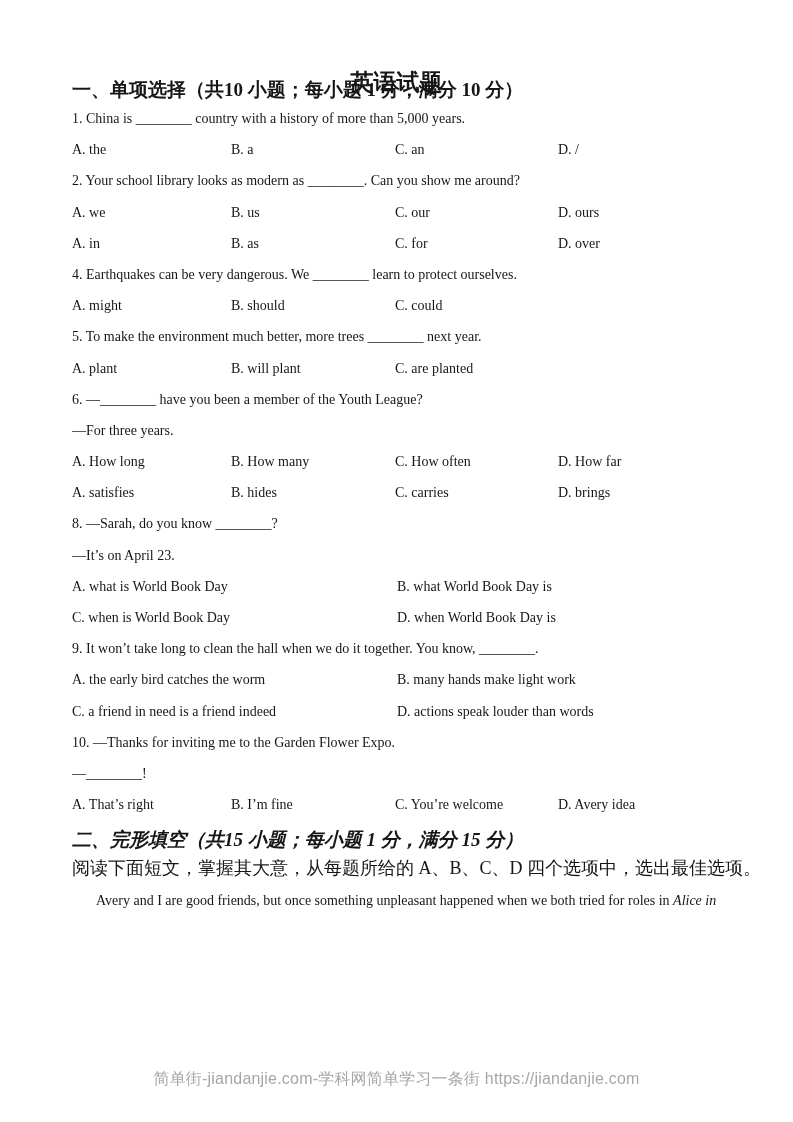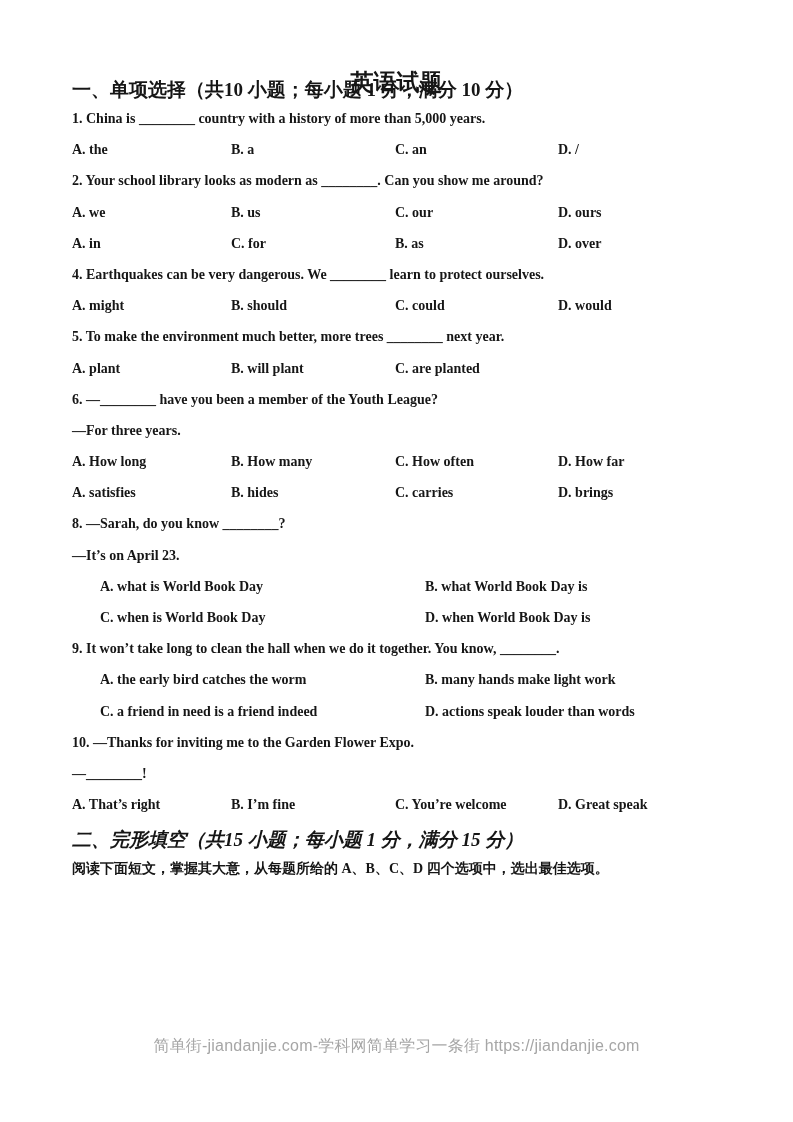--- a/index.html
+++ b/index.html
@@ -24,29 +24,28 @@
     margin: 9px 0 0 0;
     height: 27px; line-height: 27px;
     font-size: 19px; font-weight: bold;
     white-space: nowrap;
   }
   .sec-heading.second { margin-top: 6px; font-style: italic; }
   .line {
     height: 31.2px; line-height: 31.2px;
     font-size: 14px;
     white-space: nowrap;
-    font-weight: bold;
   }
   .opts4 { display: grid; grid-template-columns: 159px 164px 163px auto; }
-  .opts2 { display: grid; grid-template-columns: 325px auto; margin-left: 28px; }
-  .instruction { font-size: 14px; }
+  .opts2 { display: grid; grid-template-columns: 325px auto; }
+  .instruction { font-size: 18px; }
   .passage { text-indent: 24px; }
   .passage .it { font-style: italic; }
   .footer {
-    position: absolute; left: 0; right: 0; top: 1036px;
+    position: absolute; left: 0; right: 0; top: 1069px;
     text-align: center;
     font-family: "Liberation Sans", sans-serif;
     font-size: 16px;
     color: #a6a6a6;
     letter-spacing: 0.2px;
   }
 </style>
 </head>
 <body>
 
@@ -68,31 +67,30 @@
     <div class="line">2. Your school library looks as modern as ________. Can you show me around?</div>
     <div class="line opts4">
       <span>A. we</span>
       <span>B. us</span>
       <span>C. our</span>
       <span>D. ours</span>
     </div>
 
     <div class="line opts4">
       <span>A. in</span>
+      <span>B. as</span>
       <span>C. for</span>
-      <span>B. as</span>
       <span>D. over</span>
     </div>
 
     <div class="line">4. Earthquakes can be very dangerous. We ________ learn to protect ourselves.</div>
     <div class="line opts4">
       <span>A. might</span>
       <span>B. should</span>
       <span>C. could</span>
-      <span>D. would</span>
     </div>
 
     <div class="line">5. To make the environment much better, more trees ________ next year.</div>
     <div class="line opts4">
       <span>A. plant</span>
       <span>B. will plant</span>
       <span>C. are planted</span>
     </div>
 
     <div class="line">6. —________ have you been a member of the Youth League?</div>
@@ -131,22 +129,23 @@
       <span>C. a friend in need is a friend indeed</span>
       <span>D. actions speak louder than words</span>
     </div>
 
     <div class="line">10. —Thanks for inviting me to the Garden Flower Expo.</div>
     <div class="line">—________!</div>
     <div class="line opts4">
       <span>A. That’s right</span>
       <span>B. I’m fine</span>
       <span>C. You’re welcome</span>
-      <span>D. Great speak</span>
+      <span>D. Avery idea</span>
     </div>
 
     <h2 class="sec-heading second">二、完形填空（共15 小题；每小题 1 分，满分 15 分）</h2>
     <div class="line instruction">阅读下面短文，掌握其大意，从每题所给的 A、B、C、D 四个选项中，选出最佳选项。</div>
+    <div class="line passage"><span>Avery and I are good friends, but once something unpleasant happened when we both tried for roles in </span><span class="it">Alice in</span></div>
 
   </div>
 
   <div class="footer">简单街-jiandanjie.com-学科网简单学习一条街 https://jiandanjie.com</div>
 </div>
 
 </body></html>

